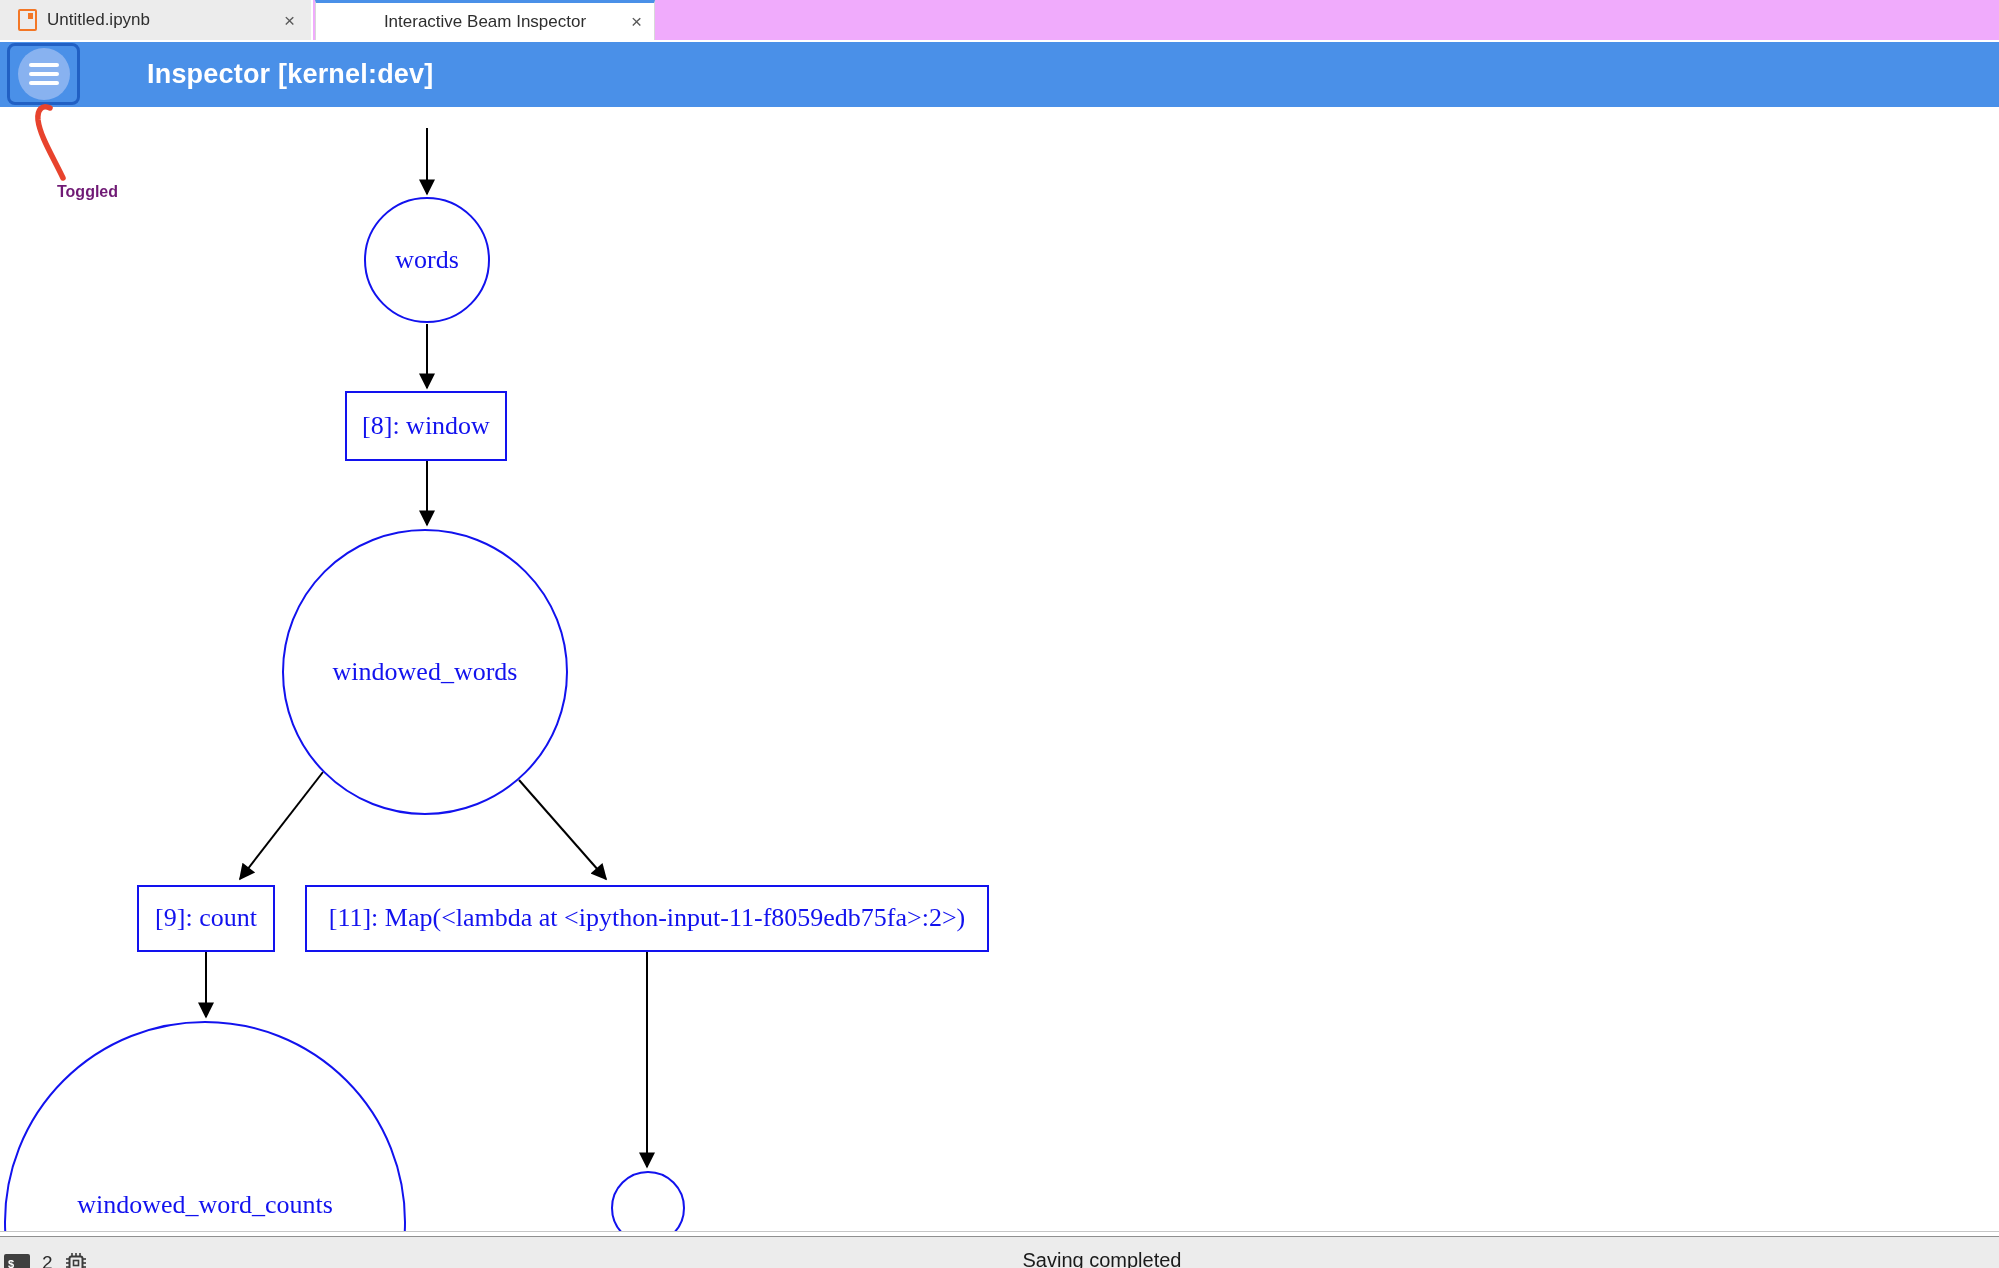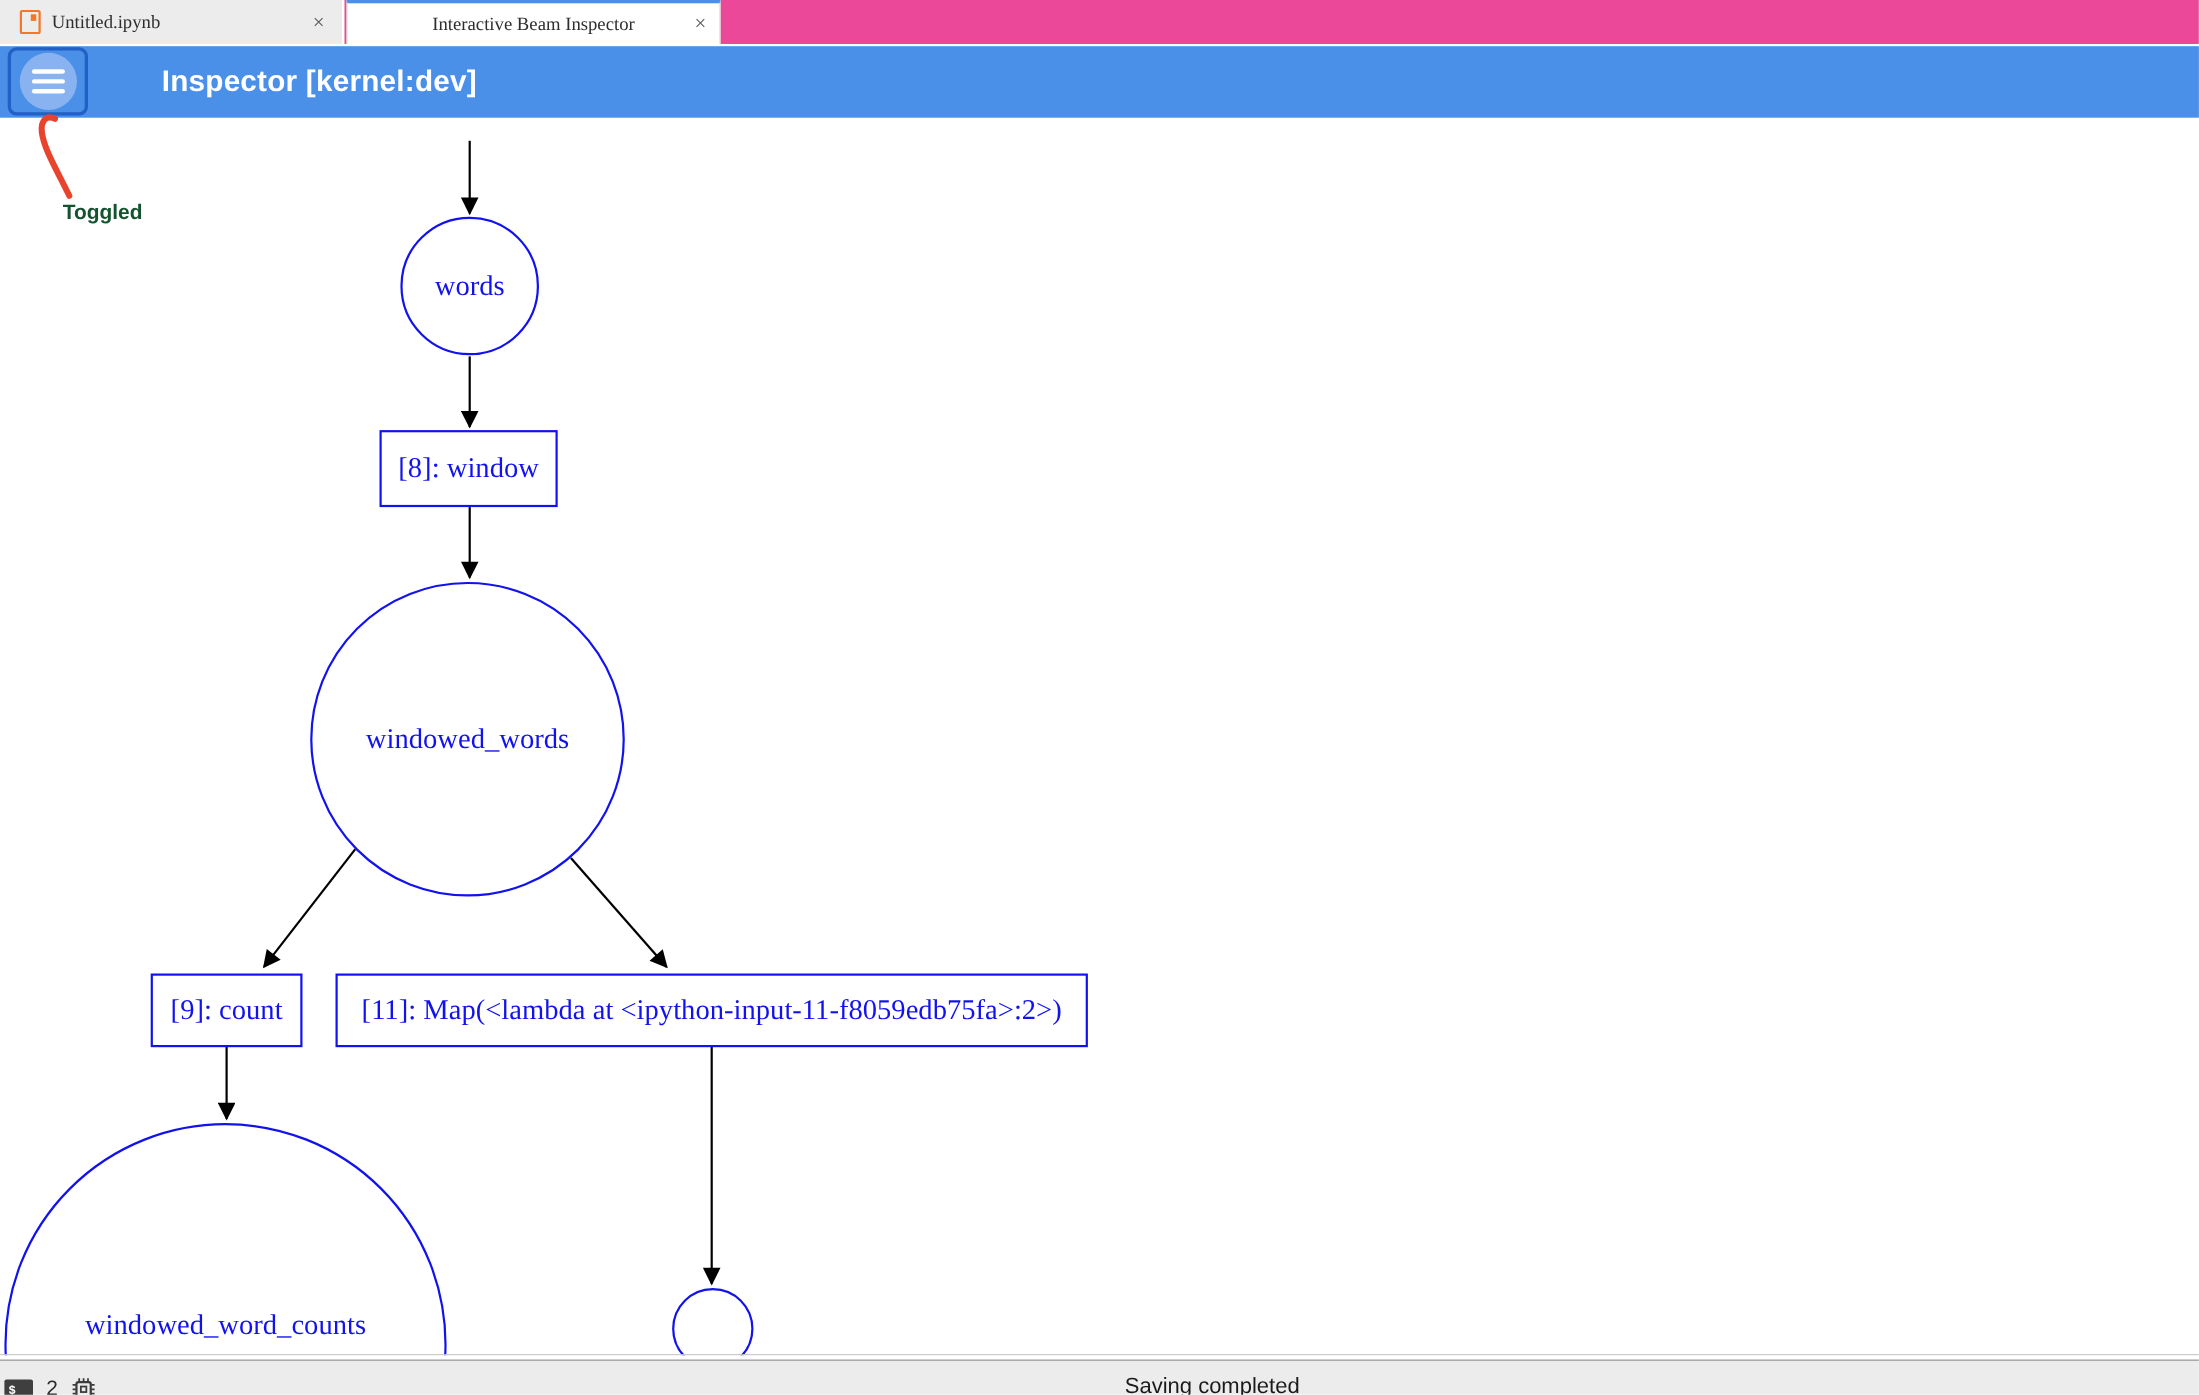--- a/index.html
+++ b/index.html
@@ -12,21 +12,21 @@
   
   .graph-svg{position:absolute;left:0;top:0;z-index:1;}
   .graph-svg .node-shape{fill:#ffffff;stroke:#1212ee;stroke-width:2;}
   .graph-svg .node-label{
     fill:#1212ee;font-family:"Liberation Serif",serif;font-size:26px;
     text-anchor:middle;dominant-baseline:middle;
   }
   .graph-svg .edge{stroke:#000000;stroke-width:2;fill:none;}
 
   
-  .tabbar{position:absolute;left:0;top:0;width:100%;height:40px;background:#ec4899;z-index:3;font-family:Liberation Serif, serif;}
+  .tabbar{position:absolute;left:0;top:0;width:100%;height:40px;background:#f0abfc;z-index:3;}
   .tab{position:absolute;top:0;height:40px;box-sizing:border-box;display:flex;align-items:center;}
   .tab-inactive{left:0;width:313px;background:#ececec;border-right:2px solid #ffffff;padding:0 14px 0 18px;}
   .tab-active{
     left:315px;width:340px;background:#ffffff;
     border-top:3px solid #4a90e8;border-left:1px solid #d8d8d8;border-right:1px solid #d8d8d8;
     justify-content:center;
   }
   .tab-label{font-size:17px;color:#2e2e2e;white-space:nowrap;}
   .tab-close{font-size:19px;color:#5a5a5a;margin-left:auto;padding:0 2px;line-height:1;}
   .tab-active .tab-close{margin-left:10px;position:absolute;right:10px;top:9px;}
@@ -47,21 +47,21 @@
     width:52px;height:52px;border-radius:50%;background:#88b2f0;
     display:flex;flex-direction:column;align-items:center;justify-content:center;gap:5px;
   }
   .menu-toggle .bar{width:30px;height:4px;background:#ffffff;border-radius:2px;}
   .panel-title{margin-left:100px;color:#ffffff;font-size:27px;font-weight:700;letter-spacing:.2px;}
 
   
   .annotation-svg{position:absolute;left:0;top:0;z-index:5;pointer-events:none;}
   .toggled-label{
     position:absolute;left:57px;top:183px;z-index:5;
-    color:#14532d;font-size:19px;font-weight:700;
+    color:#701a75;font-size:16px;font-weight:700;
   }
 
   
   .content-divider{position:absolute;left:0;top:1231px;width:100%;height:1px;background:#c6c6c6;z-index:2;}
   .statusbar{
     position:absolute;left:0;top:1236px;width:100%;height:32px;background:#ececec;
     border-top:1px solid #8f8f8f;box-sizing:border-box;z-index:4;
   }
   .status-left{position:absolute;left:4px;top:15px;display:flex;align-items:center;gap:12px;}
   .terminal-icon{

